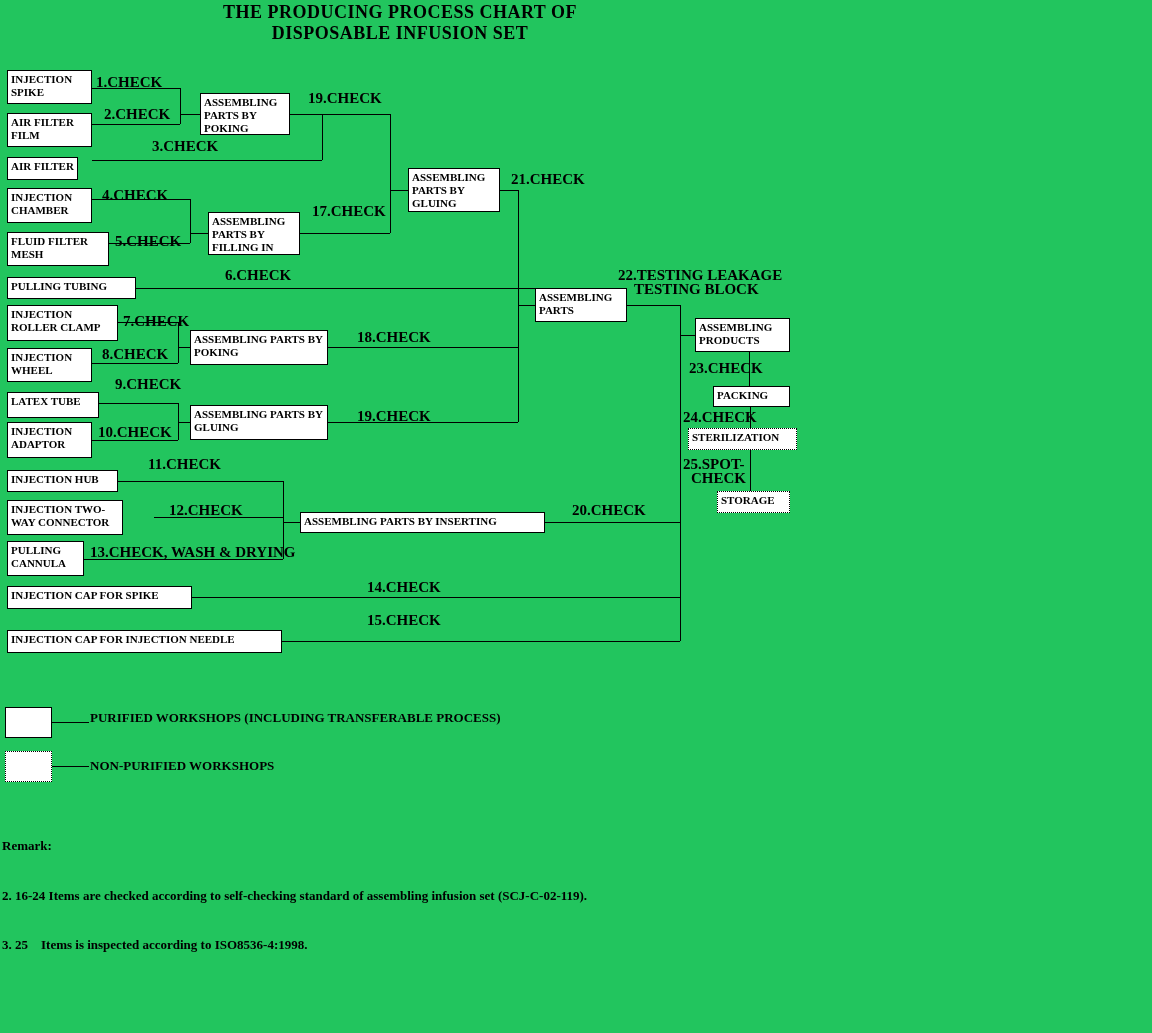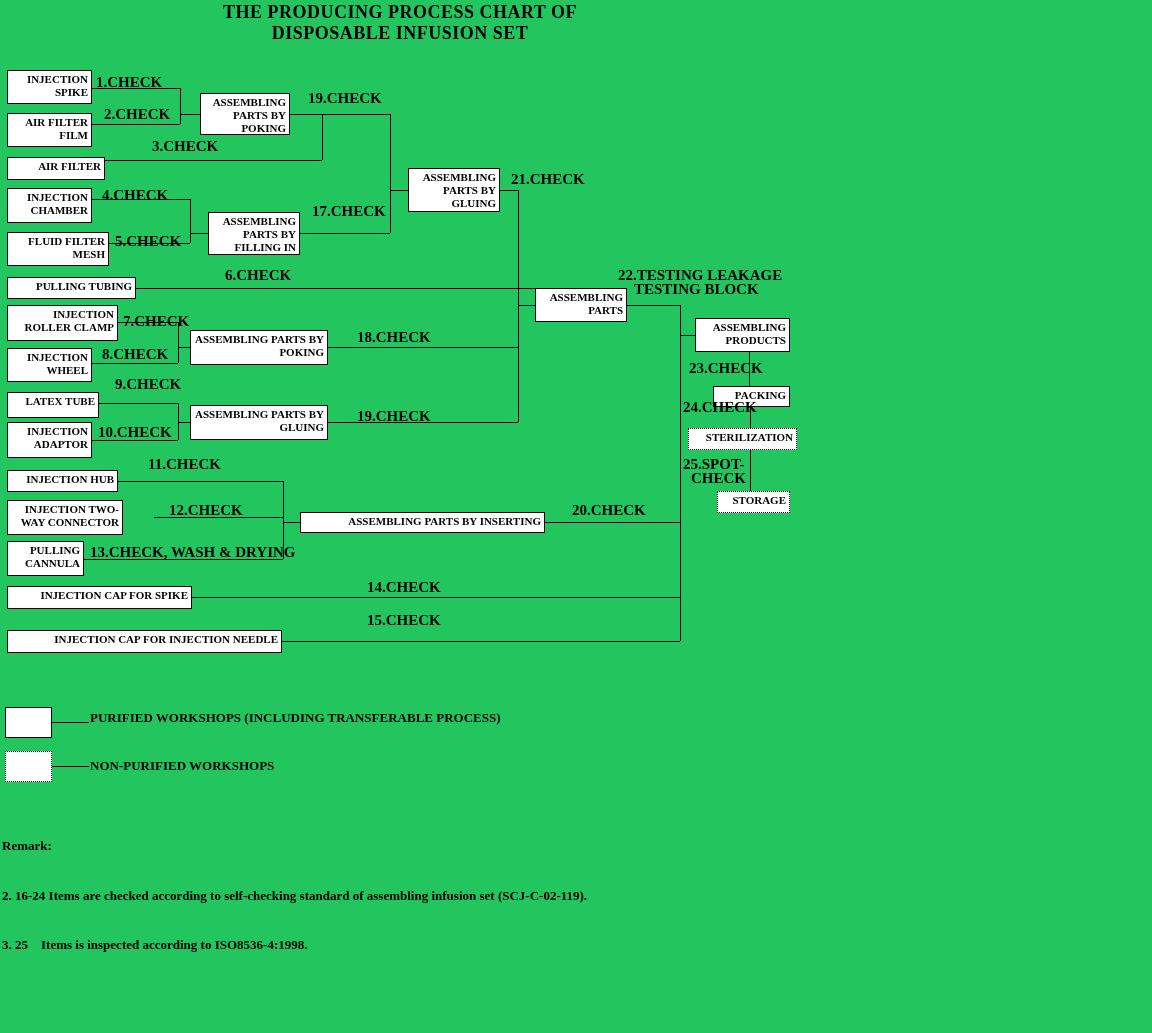--- a/index.html
+++ b/index.html
@@ -1,21 +1,21 @@
 <!DOCTYPE html>
 <html><head>
 <meta charset="utf-8">
 <style>
   html,body{margin:0;padding:0;background:#fff;}
   #canvas{position:relative;width:1152px;height:1033px;background:#22c55e;overflow:hidden;
           font-family:"Liberation Serif",serif;color:#000;}
   .title{position:absolute;left:120px;top:2px;width:560px;text-align:center;
          font-weight:bold;font-size:18px;line-height:21px;letter-spacing:.5px;}
   .node{position:absolute;box-sizing:border-box;border:1px solid #000;background:#fff;
-        font-weight:bold;font-size:11px;line-height:13px;padding:2px 3px;text-align:right;}
+        font-weight:bold;font-size:11px;line-height:13px;padding:2px 3px;}
   .node.dotted{border:1px dotted #000;}
   .check{position:absolute;font-weight:bold;font-size:15px;line-height:14px;white-space:nowrap;}
   svg.edges{position:absolute;left:0;top:0;}
   svg.edges path{stroke:#000;stroke-width:1;fill:none;shape-rendering:crispEdges;}
   .legend-box{position:absolute;box-sizing:border-box;width:47px;height:31px;background:#fff;}
   .legend-box.solid{border:1px solid #000;}
   .legend-box.dotted{border:1px dotted #000;}
   .legend-label{position:absolute;font-weight:bold;font-size:13px;white-space:nowrap;}
   .remarks{position:absolute;left:2px;top:805px;font-weight:bold;font-size:13px;
            line-height:16.5px;white-space:pre-wrap;}
@@ -39,21 +39,21 @@
     <path d="M52,722 H89 M52,766 H89"></path>
   </svg>
 
   <div class="title">
     <div>THE PRODUCING PROCESS CHART OF</div>
     <div>DISPOSABLE INFUSION SET</div>
   </div>
 
   <div class="node" style="left:7px;top:70px;width:85px;height:34px">INJECTION SPIKE</div>
   <div class="node" style="left:7px;top:113px;width:85px;height:34px">AIR FILTER FILM</div>
-  <div class="node" style="left:7px;top:157px;width:98px;height:23px">AIR FILTER</div>
+  <div class="node" style="left:7px;top:157px;width:71px;height:23px">AIR FILTER</div>
   <div class="node" style="left:7px;top:188px;width:85px;height:35px">INJECTION CHAMBER</div>
   <div class="node" style="left:7px;top:232px;width:102px;height:34px">FLUID FILTER MESH</div>
   <div class="node" style="left:7px;top:277px;width:129px;height:22px">PULLING TUBING</div>
   <div class="node" style="left:7px;top:305px;width:111px;height:36px">INJECTION ROLLER CLAMP</div>
   <div class="node" style="left:7px;top:348px;width:85px;height:34px">INJECTION WHEEL</div>
   <div class="node" style="left:7px;top:392px;width:92px;height:26px">LATEX TUBE</div>
   <div class="node" style="left:7px;top:422px;width:85px;height:36px">INJECTION ADAPTOR</div>
   <div class="node" style="left:7px;top:470px;width:111px;height:22px">INJECTION HUB</div>
   <div class="node" style="left:7px;top:500px;width:116px;height:35px">INJECTION TWO-WAY CONNECTOR</div>
   <div class="node" style="left:7px;top:541px;width:77px;height:35px">PULLING CANNULA</div>
@@ -91,21 +91,21 @@
   <div class="check" style="left:312px;top:204px">17.CHECK</div>
   <div class="check" style="left:357px;top:330px">18.CHECK</div>
   <div class="check" style="left:357px;top:409px">19.CHECK</div>
   <div class="check" style="left:572px;top:503px">20.CHECK</div>
   <div class="check" style="left:511px;top:172px">21.CHECK</div>
   <div class="check" style="left:618px;top:268px">
     <div>22.TESTING LEAKAGE</div>
     <div style="padding-left:16px">TESTING BLOCK</div>
   </div>
   <div class="check" style="left:689px;top:361px">23.CHECK</div>
-  <div class="check" style="left:683px;top:400px">24.CHECK</div>
+  <div class="check" style="left:683px;top:410px">24.CHECK</div>
   <div class="check" style="left:683px;top:457px">
     <div>25.SPOT-</div>
     <div style="padding-left:8px">CHECK</div>
   </div>
 
   <div class="legend-box solid" style="left:5px;top:707px"></div>
   <div class="legend-label" style="left:90px;top:710px">PURIFIED WORKSHOPS (INCLUDING TRANSFERABLE PROCESS)</div>
   <div class="legend-box dotted" style="left:5px;top:751px"></div>
   <div class="legend-label" style="left:90px;top:758px">NON-PURIFIED WORKSHOPS</div>
 

